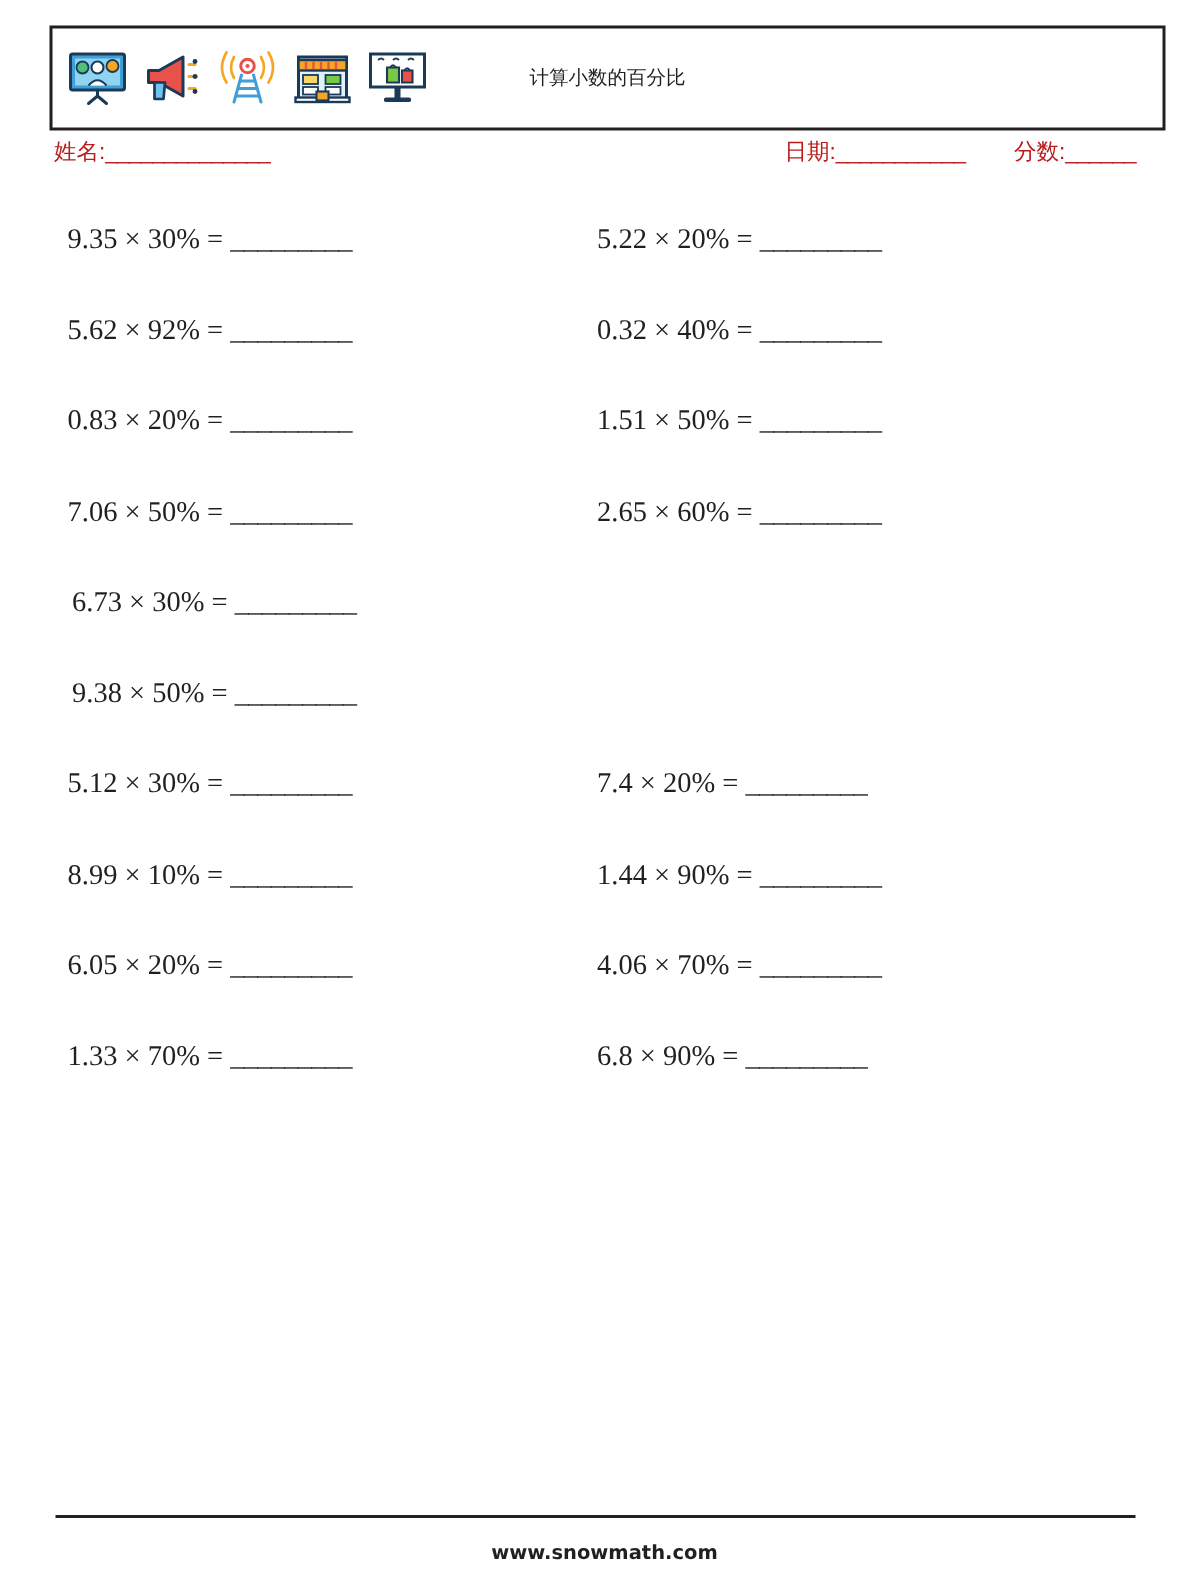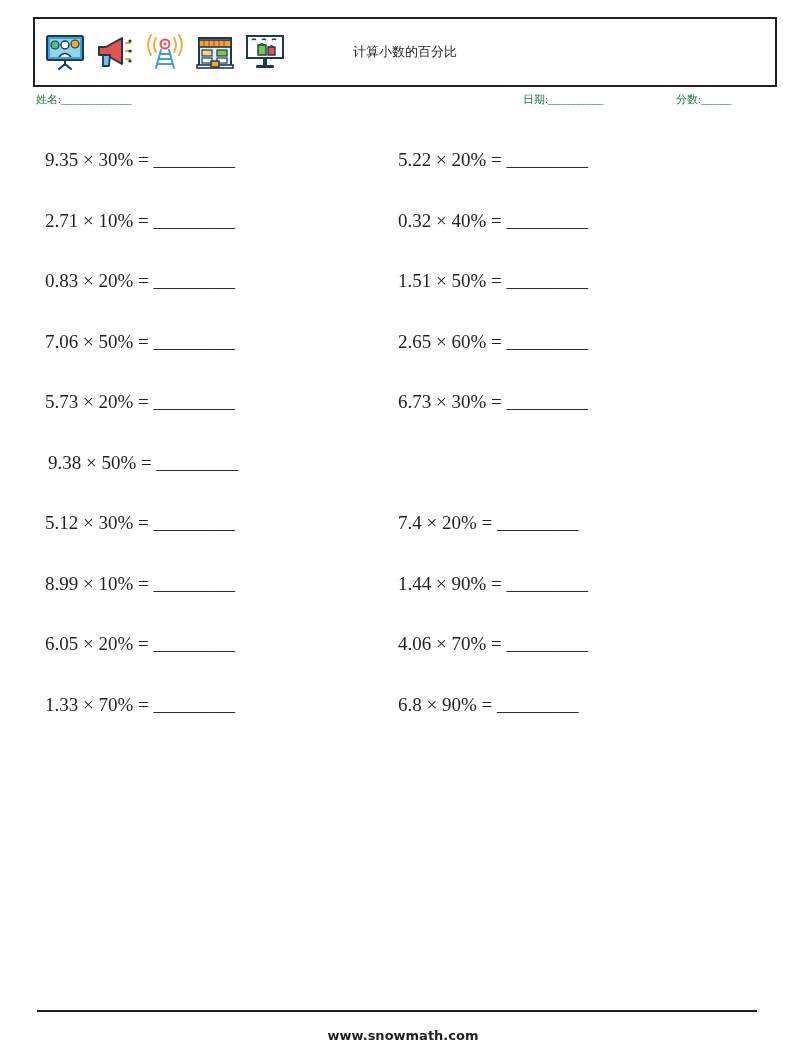--- a/index.html
+++ b/index.html
@@ -50,23 +50,23 @@
     pointer-events: none;
   }
 
   
   #info-row {
     position: absolute;
     left: 33px;
     top: 92px;
     width: 744px;
     height: 26px;
-    font-family: Liberation Serif, serif;
-    font-size: 11px;
-    color: #15803d;
+    font-family: Liberation Sans, sans-serif;
+    font-size: 15px;
+    color: #b91c1c;
   }
   .info-field { position: absolute; white-space: nowrap; }
   .info-label { }
   .info-line { letter-spacing: -0.5px; }
   #field-name { left: 3px; top: 0; }
   #field-date { left: 490px; top: 0; }
   #field-score { left: 643px; top: 0; }
 
   
   #problems {
@@ -215,36 +215,35 @@
 </div>
 
 <div id="problems">
 
   <div class="prob-row">
     <div class="prob-cell col1"><span class="prob-expr">9.35 × 30% =</span> <span class="prob-blank">_________</span></div>
     <div class="prob-cell col2"><span class="prob-expr">5.22 × 20% =</span> <span class="prob-blank">_________</span></div>
   </div>
 
   <div class="prob-row">
-    <div class="prob-cell col1"><span class="prob-expr">2.71 × 10% =</span> <span class="prob-blank">_________</span></div>
+    <div class="prob-cell col1"><span class="prob-expr">5.62 × 92% =</span> <span class="prob-blank">_________</span></div>
     <div class="prob-cell col2"><span class="prob-expr">0.32 × 40% =</span> <span class="prob-blank">_________</span></div>
   </div>
 
   <div class="prob-row">
     <div class="prob-cell col1"><span class="prob-expr">0.83 × 20% =</span> <span class="prob-blank">_________</span></div>
     <div class="prob-cell col2"><span class="prob-expr">1.51 × 50% =</span> <span class="prob-blank">_________</span></div>
   </div>
 
   <div class="prob-row">
     <div class="prob-cell col1"><span class="prob-expr">7.06 × 50% =</span> <span class="prob-blank">_________</span></div>
     <div class="prob-cell col2"><span class="prob-expr">2.65 × 60% =</span> <span class="prob-blank">_________</span></div>
   </div>
 
   <div class="prob-row">
-    <div class="prob-cell col1"><span class="prob-expr">5.73 × 20% =</span> <span class="prob-blank">_________</span></div>
     <div class="prob-cell col2"><span class="prob-expr">6.73 × 30% =</span> <span class="prob-blank">_________</span></div>
   </div>
 
   <div class="prob-row">
     <div class="prob-cell col2"><span class="prob-expr">9.38 × 50% =</span> <span class="prob-blank">_________</span></div>
   </div>
 
   <div class="prob-row">
     <div class="prob-cell col1"><span class="prob-expr">5.12 × 30% =</span> <span class="prob-blank">_________</span></div>
     <div class="prob-cell col2"><span class="prob-expr">7.4 × 20% =</span> <span class="prob-blank">_________</span></div>

